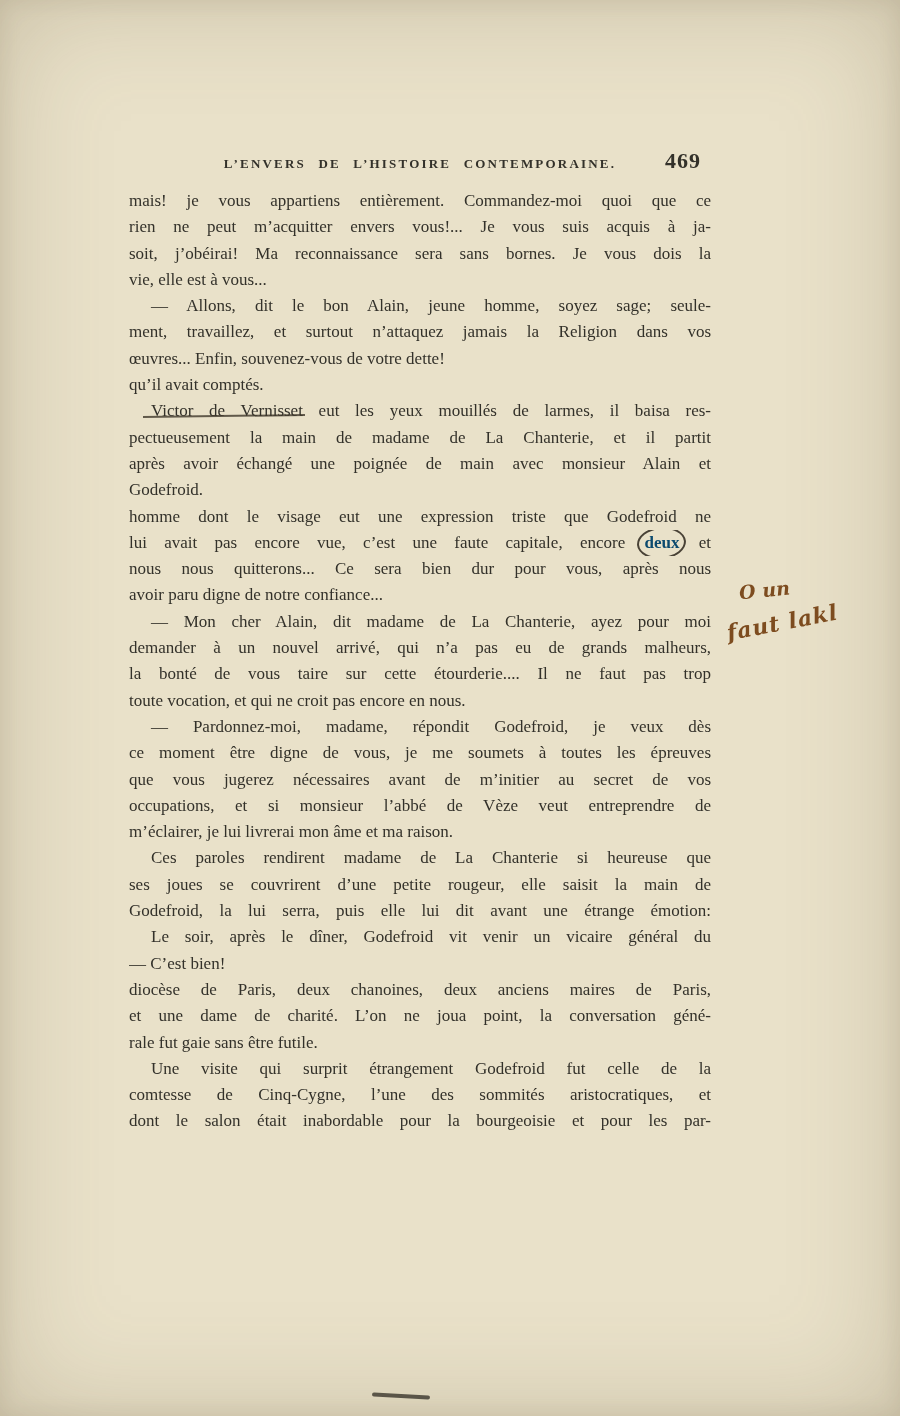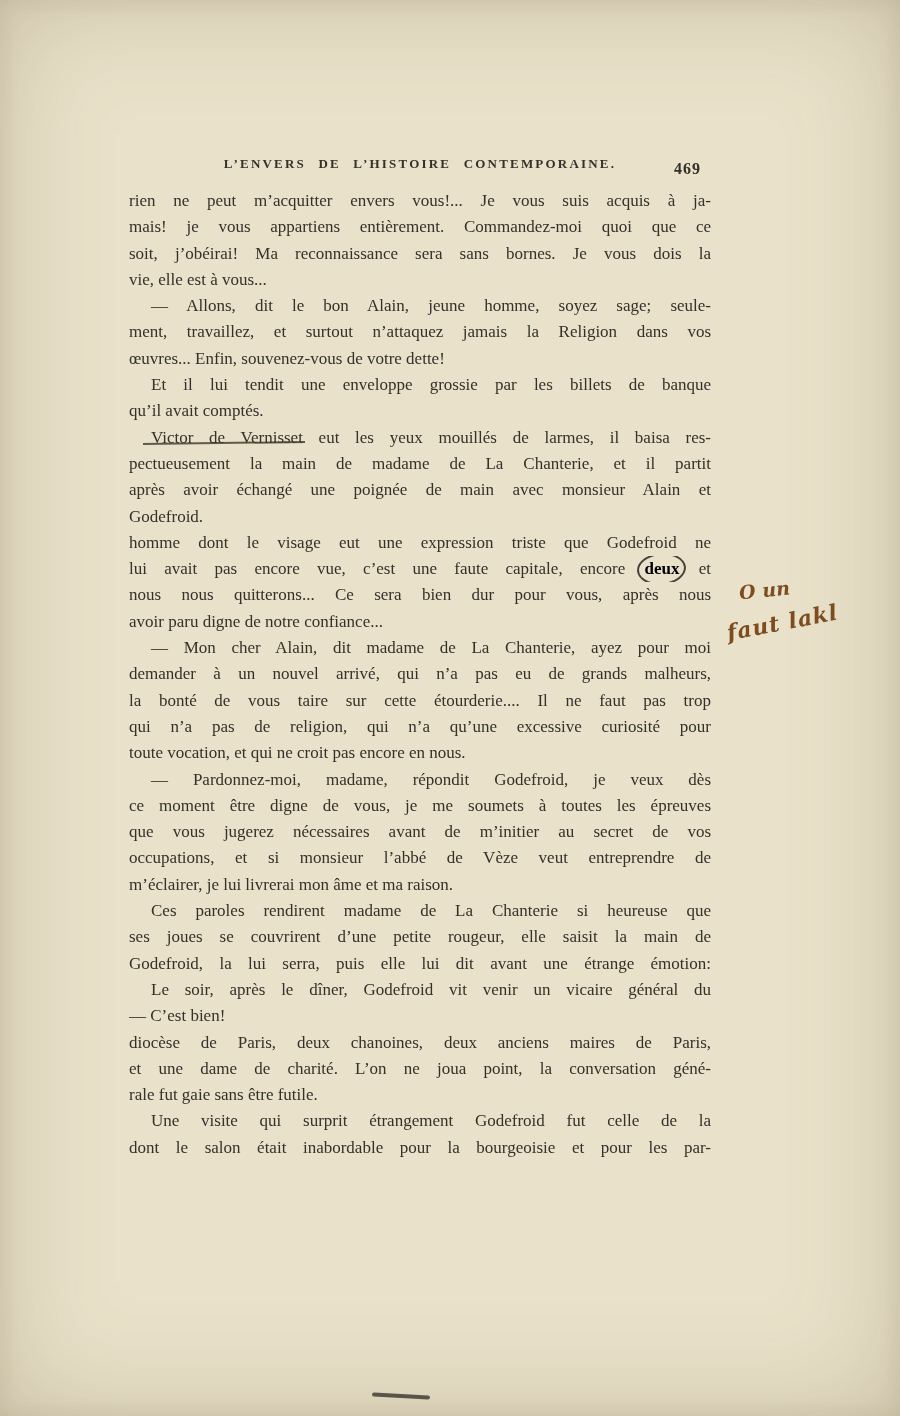--- a/index.html
+++ b/index.html
@@ -20,22 +20,22 @@
     position: absolute; top: 148px; left: 129px; width: 582px; height: 34px; text-decoration: underline;
   }
   .header-title {
     position: absolute; left: 0; right: 0; top: 8px;
     text-align: center;
     font-size: 13px; font-weight: bold;
     letter-spacing: 2.2px; word-spacing: 7px;
     color: var(--ink, #33312a);
   }
   .page-number {
-    position: absolute; right: 10px; top: 12px;
-    font-size: 16px; font-weight: bold; letter-spacing: 1px;
+    position: absolute; right: 10px; top: 0;
+    font-size: 22px; font-weight: bold; letter-spacing: 1px;
   }
   .text-block {
     position: absolute; top: 188px; left: 129px; width: 582px;
     font-size: 17px; line-height: 26.3px;
   }
   .line {
     text-align: justify;
     text-align-last: justify;
     height: 26.3px; overflow: hidden;
   }
@@ -48,21 +48,21 @@
     padding-bottom: 8px;
   }
   .m-strike { position: relative; }
   .m-strike::after {
     content: ""; position: absolute; left: -8px; right: -2px; bottom: 3px; height: 2px;
     background: rgba(62,55,42,.8);
     transform: rotate(-0.7deg);
   }
   .m-circle {
     position: relative; display: inline-block; padding: 0 2px;
-    font-weight: bold; color: #000000;
+    font-weight: bold; color: #0c4a6e;
   }
   .m-circle::after {
     content: ""; position: absolute; top: -3px; bottom: -3px; left: -5px; right: -5px;
     border: 2.5px solid rgba(45,38,28,.85);
     border-radius: 50%;
     transform: rotate(-5deg);
   }
 
   
   .margin-note {
@@ -85,55 +85,54 @@
 <body>
 
 <div class="sheet"></div>
 
 <div class="header">
   <div class="header-title">L’ENVERS DE L’HISTOIRE CONTEMPORAINE.</div>
   <div class="page-number">469</div>
 </div>
 
 <div class="text-block" id="text-block">
+    <div class="line">mais! je vous appartiens entièrement. Commandez-moi quoi que ce</div>
     <div class="line">rien ne peut m’acquitter envers vous!... Je vous suis acquis à ja-</div>
-    <div class="line">mais! je vous appartiens entièrement. Commandez-moi quoi que ce</div>
     <div class="line">soit, j’obéirai! Ma reconnaissance sera sans bornes. Je vous dois la</div>
     <div class="line last">vie, elle est à vous...</div>
     <div class="line indent">— Allons, dit le bon Alain, jeune homme, soyez sage; seule-</div>
     <div class="line">ment, travaillez, et surtout n’attaquez jamais la Religion dans vos</div>
     <div class="line last">œuvres... Enfin, souvenez-vous de votre dette!</div>
-    <div class="line indent">Et il lui tendit une enveloppe grossie par les billets de banque</div>
     <div class="line last"><span class="m-underline">qu’il avait comptés.</span></div>
     <div class="line indent"><span class="m-strike">Victor de Vernisset</span><span> eut les yeux mouillés de larmes, il baisa res-</span></div>
     <div class="line">pectueusement la main de madame de La Chanterie, et il partit</div>
     <div class="line">après avoir échangé une poignée de main avec monsieur Alain et</div>
     <div class="line last">Godefroid.</div>
     <div class="line">homme dont le visage eut une expression triste que Godefroid ne</div>
     <div class="line"><span>lui avait pas encore vue, c’est une faute capitale, encore </span><span class="m-circle">deux</span><span> et</span></div>
     <div class="line">nous nous quitterons... Ce sera bien dur pour vous, après nous</div>
     <div class="line last">avoir paru digne de notre confiance...</div>
     <div class="line indent">— Mon cher Alain, dit madame de La Chanterie, ayez pour moi</div>
     <div class="line">demander à un nouvel arrivé, qui n’a pas eu de grands malheurs,</div>
     <div class="line">la bonté de vous taire sur cette étourderie.... Il ne faut pas trop</div>
-    <div class="line">qui n’a pas de religion, qui n’a qu’une excessive curiosité pour</div>
     <div class="line last">toute vocation, et qui ne croit pas encore en nous.</div>
     <div class="line indent">— Pardonnez-moi, madame, répondit Godefroid, je veux dès</div>
     <div class="line">ce moment être digne de vous, je me soumets à toutes les épreuves</div>
     <div class="line">que vous jugerez nécessaires avant de m’initier au secret de vos</div>
     <div class="line">occupations, et si monsieur l’abbé de Vèze veut entreprendre de</div>
     <div class="line last">m’éclairer, je lui livrerai mon âme et ma raison.</div>
     <div class="line indent">Ces paroles rendirent madame de La Chanterie si heureuse que</div>
     <div class="line">ses joues se couvrirent d’une petite rougeur, elle saisit la main de</div>
     <div class="line">Godefroid, la lui serra, puis elle lui dit avant une étrange émotion:</div>
     <div class="line indent">Le soir, après le dîner, Godefroid vit venir un vicaire général du</div>
     <div class="line last">— C’est bien!</div>
     <div class="line">diocèse de Paris, deux chanoines, deux anciens maires de Paris,</div>
     <div class="line">et une dame de charité. L’on ne joua point, la conversation géné-</div>
     <div class="line last">rale fut gaie sans être futile.</div>
     <div class="line indent">Une visite qui surprit étrangement Godefroid fut celle de la</div>
+    <div class="line">comtesse de Cinq-Cygne, l’une des sommités aristocratiques, et</div>
     <div class="line">dont le salon était inabordable pour la bourgeoisie et pour les par-</div>
   </div>
 
 <div class="margin-note note-line-1">O un</div>
 <div class="margin-note note-line-2">faut lakl</div>
 
 <div class="scan-smudge"></div>
 
 </body></html>

